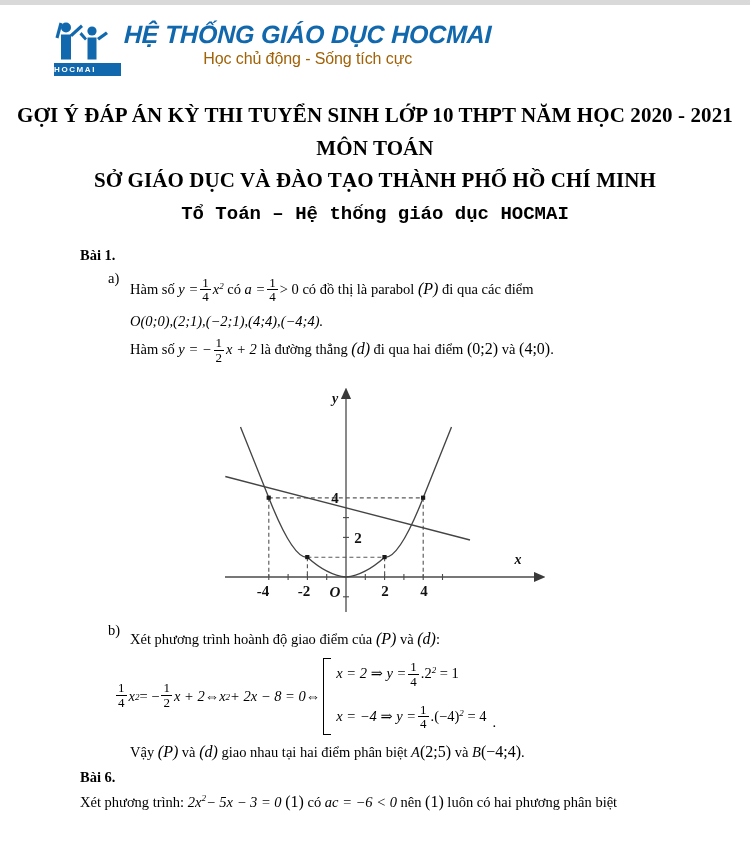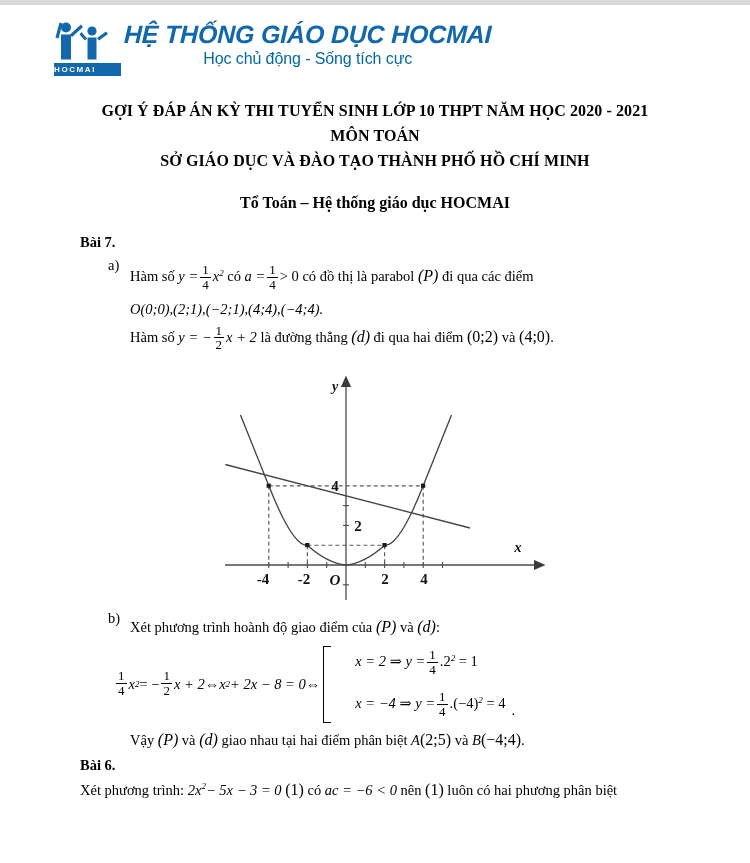--- a/index.html
+++ b/index.html
@@ -63,38 +63,39 @@
     font-size: 25px;
     color: #1168ad;
     letter-spacing: -0.2px;
     line-height: 1.08;
     font-style: italic;
     transform: skewX(-2deg);
   }
   .logo-slogan {
     font-family: "Liberation Sans", sans-serif;
     font-size: 16px;
-    color: #0369a1;
+    color: #a16207;
     text-align: center;
     margin-top: 2px;
     letter-spacing: -0.1px;
   }
 
   
   .titles { text-align: center; margin-top: 20px; }
   .title-line {
     font-weight: bold;
-    font-size: 16px;
+    font-size: 21px;
     line-height: 1.55;
     letter-spacing: 0.1px;
   }
   .title-sub {
     font-weight: bold;
-    font-size: 16px;
-    margin-top: 21px;
+    font-size: 19px;
+    margin-top: 6px;
+    font-family: Liberation Mono, monospace;
   }
 
   
   .content { padding: 0 60px 0 80px; margin-top: 22px; font-size: 14.5px; }
   .bai { font-weight: bold; font-size: 14.5px; margin: 0 0 6px 0; }
   .item { display: flex; margin-left: 28px; margin-bottom: 2px; }
   .item-label { width: 22px; flex: 0 0 22px; }
   .item-body { flex: 1 1 auto; }
   .line { margin: 7px 0; line-height: 1.25; }
   .indent { margin-left: 50px; }
@@ -117,21 +118,20 @@
   sup.e { font-size: 9px; vertical-align: super; font-style: italic; }
   sub.e { font-size: 9px; vertical-align: sub; font-style: italic; }
   .paren { font-size: 16px; }
 
   
   .system {
     display: inline-flex;
     align-items: stretch;
     vertical-align: middle;
     margin-left: 3px;
-    gap: 19px;
   }
   .bracket {
     width: 8px;
     border-left: 1.4px solid #000;
     border-top: 1.4px solid #000;
     border-bottom: 1.4px solid #000;
     margin-right: 5px;
   }
   .system-rows {
     display: flex;
@@ -181,21 +181,21 @@
 
   <div class="titles">
     <div class="title-line">GỢI Ý ĐÁP ÁN KỲ THI TUYỂN SINH LỚP 10 THPT NĂM HỌC 2020 - 2021</div>
     <div class="title-line">MÔN TOÁN</div>
     <div class="title-line">SỞ GIÁO DỤC VÀ ĐÀO TẠO THÀNH PHỐ HỒ CHÍ MINH</div>
     <div class="title-sub">Tổ Toán – Hệ thống giáo dục HOCMAI</div>
   </div>
 
   <div class="content">
 
-    <div class="bai">Bài 7.</div>
+    <div class="bai">Bài 1.</div>
 
     <div class="item">
       <div class="item-label">a)</div>
       <div class="item-body">
         <div class="line">
           <span>Hàm số</span>
           <span class="m">y =</span><span class="frac">
               <span class="num">1</span>
               <span class="den">4</span>
             </span><span class="m">x</span><sup class="e">2</sup>

